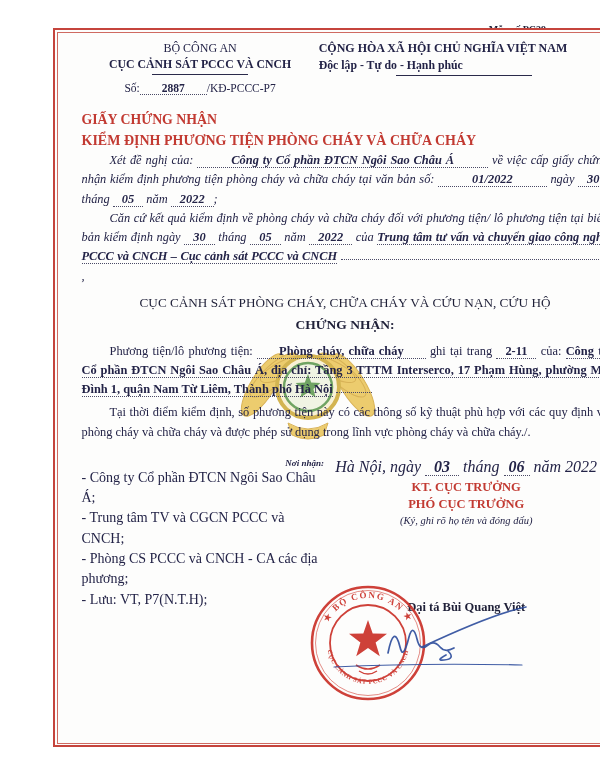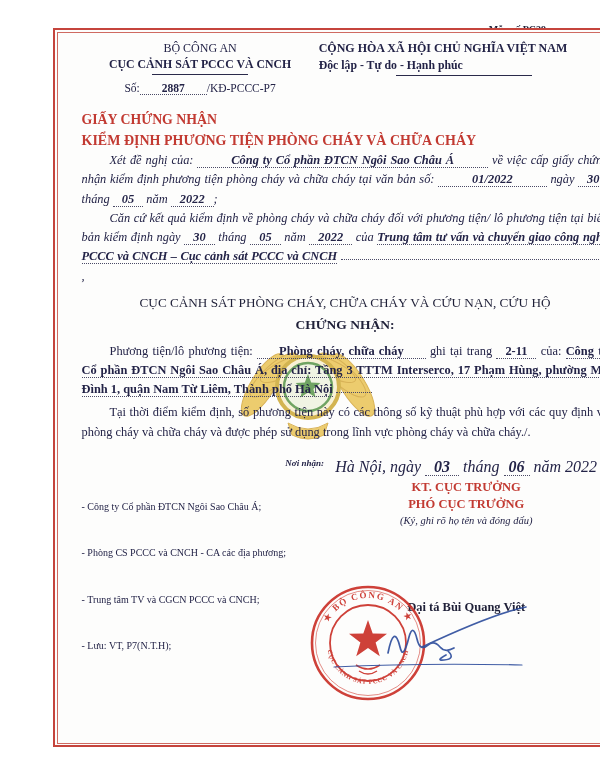--- a/index.html
+++ b/index.html
@@ -45,21 +45,21 @@
   .lead-36{width:36px;}
   .mid-head{text-align:center;font-weight:normal;margin-top:9px;font-size:13.2px;color:#1f2038;}
   .mid-head2{text-align:center;font-weight:bold;margin-top:6px;font-size:13.5px;color:#1f2038;}
   .p5{margin-top:9px;}
   .p6{margin-top:4px;}
   
   .footer{display:flex;margin-top:16px;position:relative;}
   .f-left{flex:0 0 46%;}
   .f-right{flex:0 0 54%;text-align:center;}
   .noi-nhan-title{font-size:9px;font-weight:bold;font-style:italic;text-align:right;}
-  .noi-nhan-item{font-size:10px;line-height:1.45;margin-top:32px;}
+  .noi-nhan-item{font-size:14px;line-height:1.45;}
   .date-line{font-size:16px;font-style:italic;}
   .sig-title{font-size:12.5px;font-weight:bold;color:#c23a32;line-height:1.4;margin-top:3px;}
   .sig-note{font-size:10.5px;font-style:italic;margin-top:1px;}
   .signer-name{font-size:12.5px;font-weight:bold;margin-top:74px;color:#1f2038;}
   
   .watermark{position:absolute;left:160px;top:290px;width:180px;height:140px;opacity:.8;z-index:0;pointer-events:none;}
   .content-layer{position:relative;z-index:1;}
   .stamp{position:absolute;left:250px;top:550px;width:120px;height:120px;z-index:2;opacity:.93;}
   .signature{position:absolute;left:268px;top:568px;width:210px;height:78px;z-index:3;}
 </style>
@@ -149,22 +149,22 @@
       </p>
 
       <p class="para p6">
         <span>Tại thời điểm kiểm định, số phương tiện này có các thông số kỹ thuật phù hợp với các quy định về phòng cháy và chữa cháy và được phép sử dụng trong lĩnh vực phòng cháy và chữa cháy./.</span>
       </p>
 
       <div class="footer">
         <div class="f-left">
           <div class="noi-nhan-title">Nơi nhận:</div>
           <div class="noi-nhan-item">- Công ty Cổ phần ĐTCN Ngôi Sao Châu Á;</div>
+          <div class="noi-nhan-item">- Trung tâm TV và CGCN PCCC và CNCH;</div>
           <div class="noi-nhan-item">- Phòng CS PCCC và CNCH - CA các địa phương;</div>
-          <div class="noi-nhan-item">- Trung tâm TV và CGCN PCCC và CNCH;</div>
           <div class="noi-nhan-item">- Lưu: VT, P7(N.T.H);</div>
         </div>
         <div class="f-right">
           <div class="date-line">
             <span>Hà Nội, ngày</span>
             <span class="fill fill-pad-sm">03</span>
             <span>tháng</span>
             <span class="fill fill-pad-xs">06</span>
             <span>năm 2022</span>
           </div>

